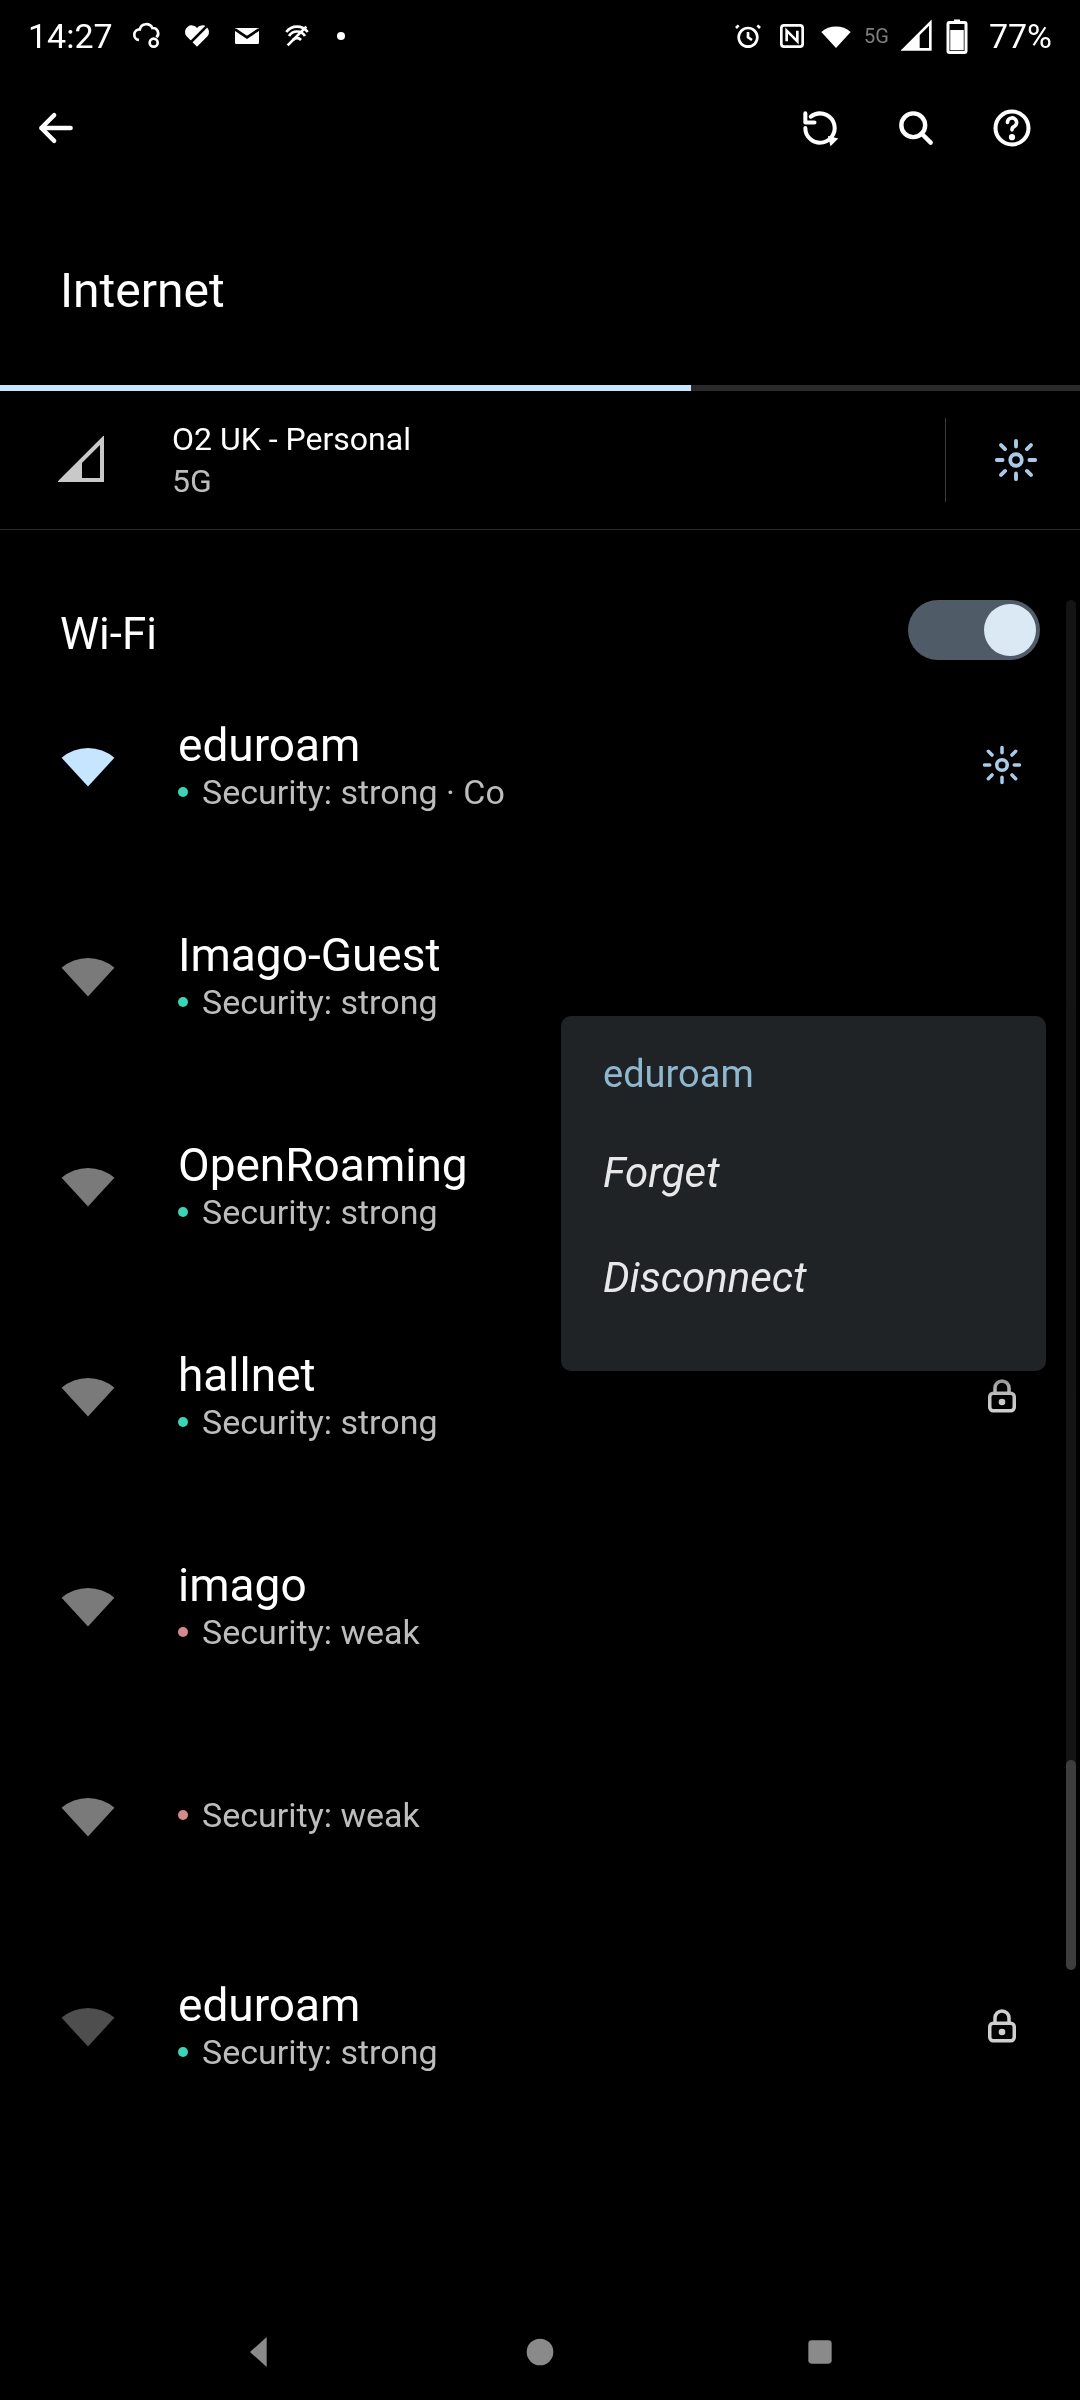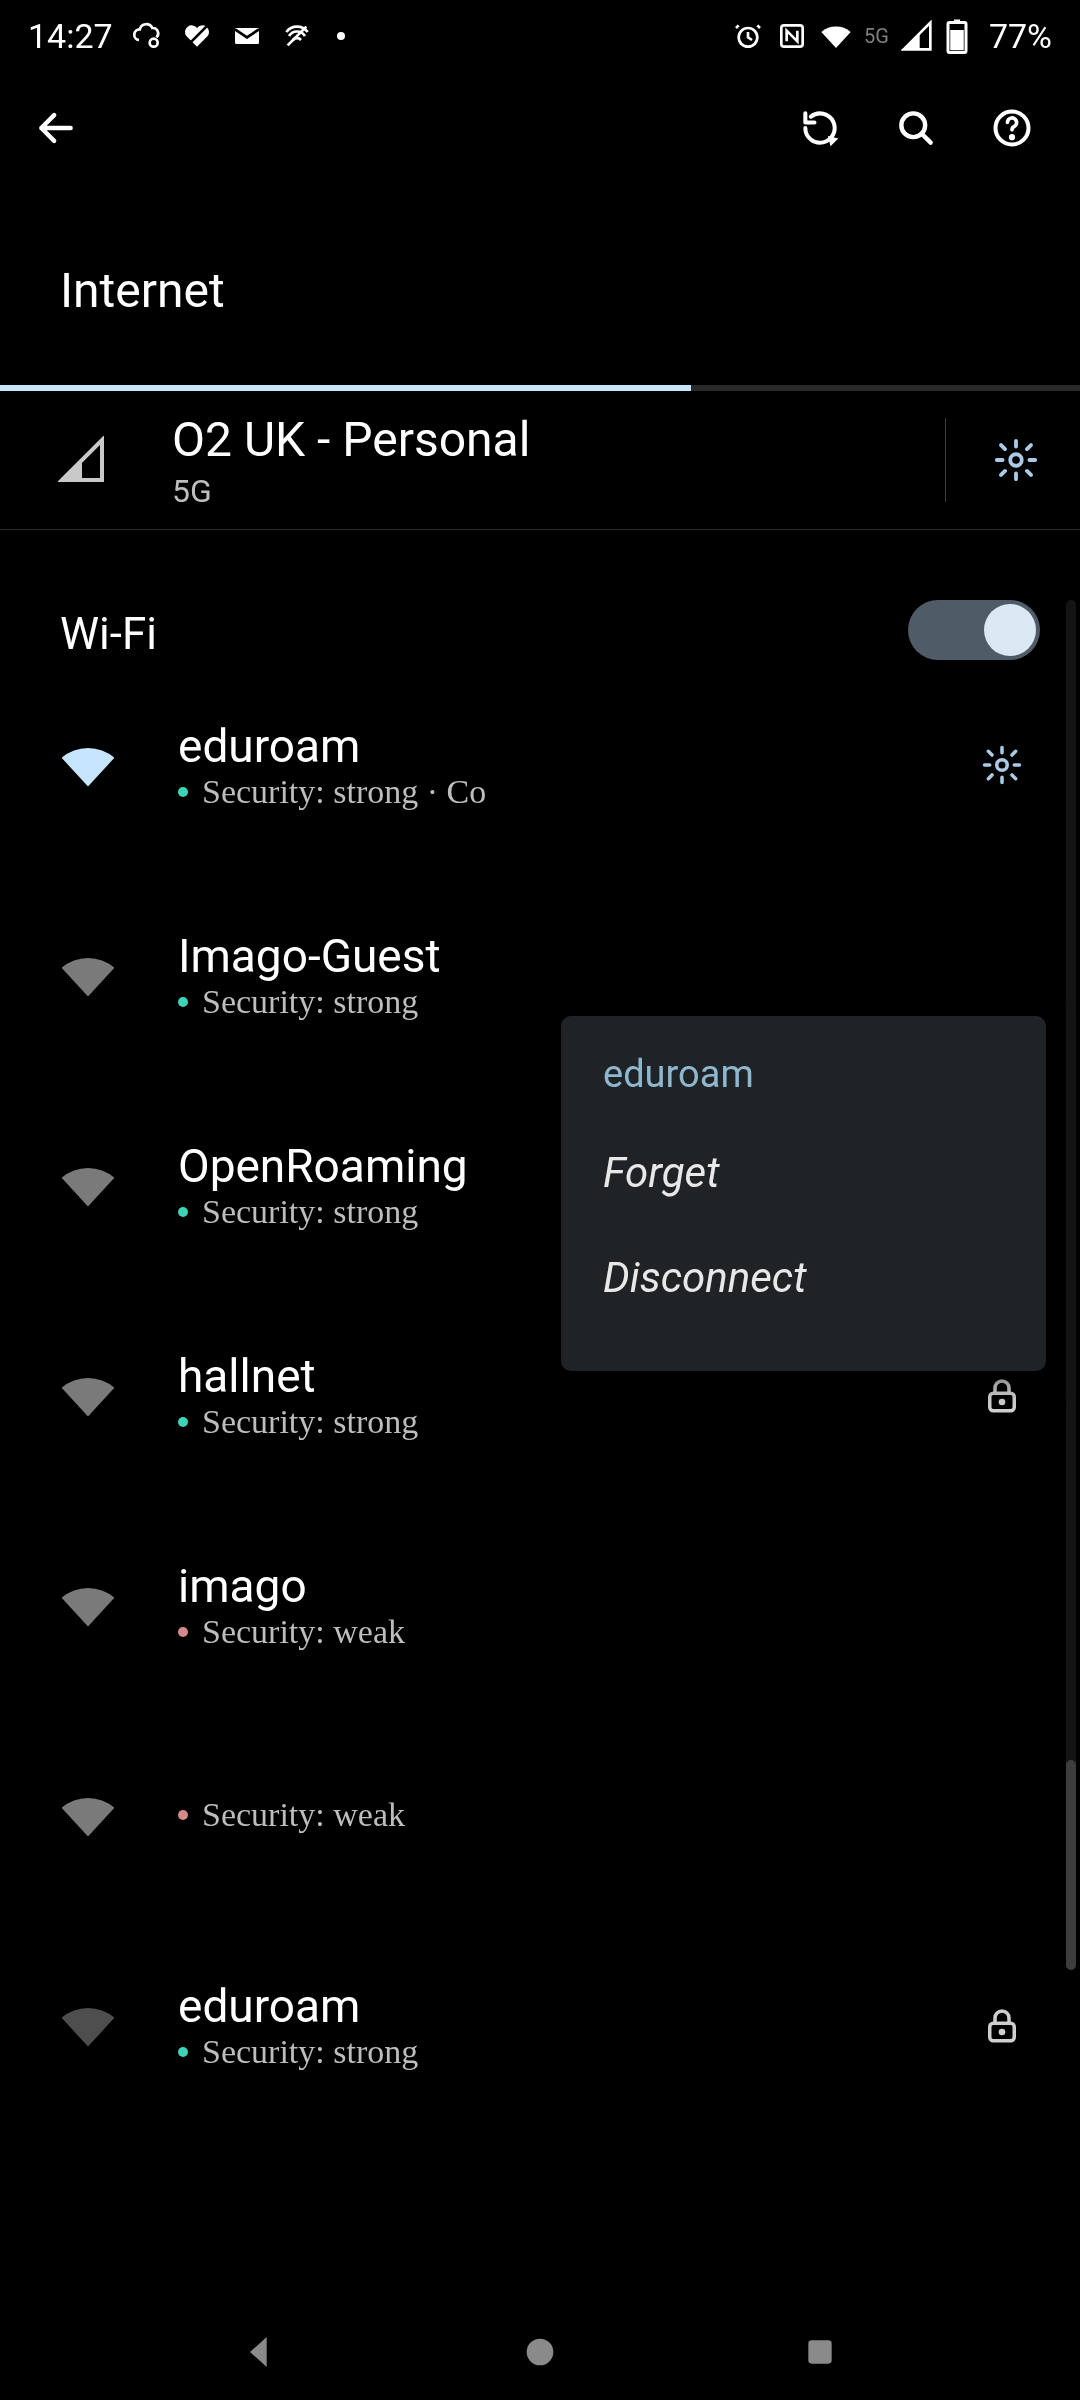--- a/index.html
+++ b/index.html
@@ -30,40 +30,40 @@
   
   .progress-track { height: 6px; background: #2a2a2a; width: 100%; }
   .progress-fill { height: 100%; background: #c6e5ff; width: 64%; }
 
   
   .divider { height: 1px; background: #2c2c2c; width: 100%; }
   .carrier-row { height: 138px; display: flex; align-items: center; padding-left: 52px; padding-right: 30px; }
   .carrier-icon { width: 60px; display:flex; align-items:center; justify-content:center; }
   .carrier-icon svg { width: 48px; height: 48px; }
   .carrier-text { padding-left: 60px; flex: 1; }
-  .carrier-name { font-size: 48px; font-weight: 400; }
+  .carrier-name { font-size: 32px; font-weight: 400; }
   .carrier-sub { font-size: 32px; color: #bdbdbd; margin-top: 4px; }
   .carrier-sep { width: 1px; height: 84px; background: #3b3b3b; margin-right: 36px; }
   .gear-slot { width: 68px; height: 68px; display:flex; align-items:center; justify-content:center; }
   .gear-slot svg { width: 46px; height: 46px; stroke: #a9cbe8; }
 
   
   .wifi-header { height: 130px; display:flex; align-items:flex-end; padding: 0 40px 0 60px; }
   .wifi-title { font-size: 44px; flex: 1; }
   .toggle { width: 132px; height: 60px; border-radius: 30px; background: #4f5b66; position: relative; }
   .toggle .knob { width: 52px; height: 52px; border-radius: 50%; background: #dbe9f4; position: absolute; top: 4px; right: 4px; }
 
   
   .net-list { }
   .net-row { height: 210px; display:flex; align-items:center; padding-left: 52px; padding-right: 44px; }
   .net-wifi-ico { width: 72px; display:flex; align-items:center; justify-content:center; }
   .net-wifi-ico svg { width: 60px; height: 48px; }
   .net-text { padding-left: 54px; flex: 1; min-width: 0; }
   .net-name { font-size: 46px; font-weight: 400; white-space: nowrap; overflow: hidden; text-overflow: clip; }
-  .net-sub { font-size: 34px; color: #bdbdbd; white-space: nowrap; overflow: hidden; display:flex; align-items:center; gap: 14px; font-family: Liberation Serif, serif; }
+  .net-sub { font-size: 34px; color: #bdbdbd; white-space: nowrap; overflow: hidden; display:flex; align-items:center; gap: 14px; }
   .sec-dot { width: 10px; height: 10px; border-radius: 50%; display:inline-block; flex-shrink:0; }
   .sec-strong { background: #3bd4b6; }
   .sec-weak { background: #d48a8a; }
   .net-tail { width: 68px; display:flex; align-items:center; justify-content:center; }
   .net-tail svg { width: 42px; height: 42px; stroke: #d0d0d0; }
 
   
   .wifi-full { fill: #c6e5ff; }
   .wifi-dim { fill: #7a7a7a; }
   .wifi-dark { fill: #4e4e4e; }

